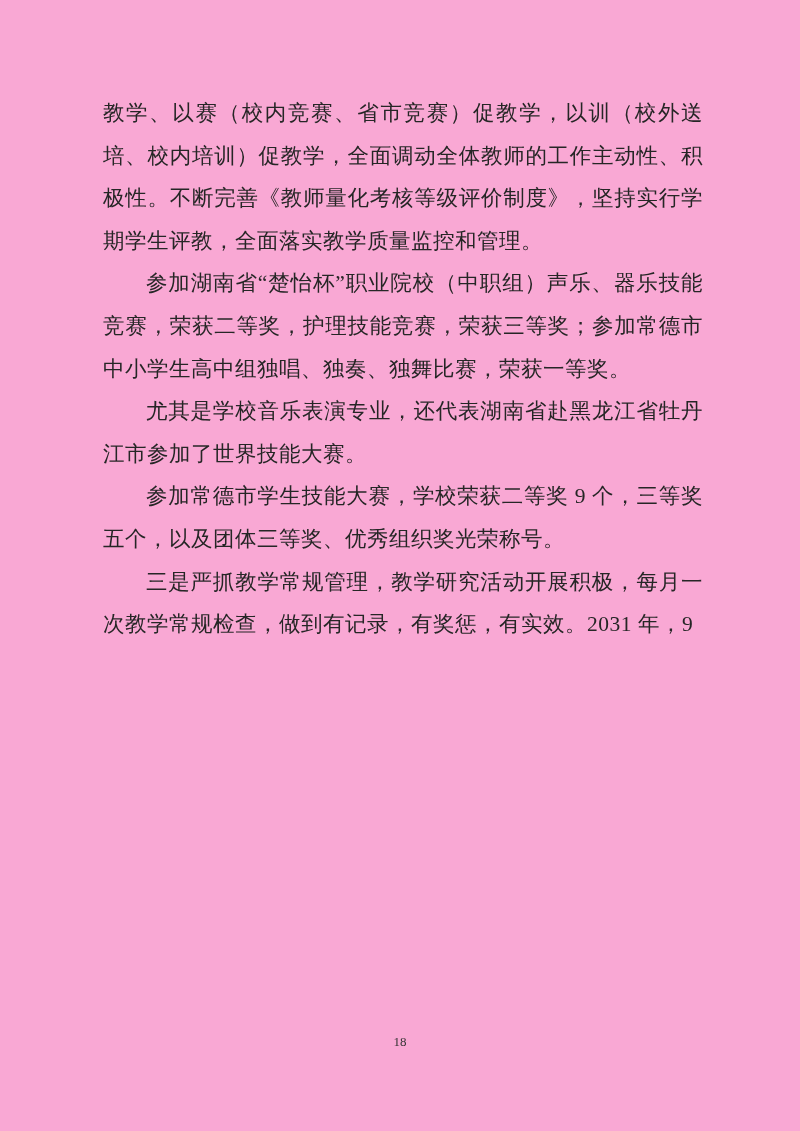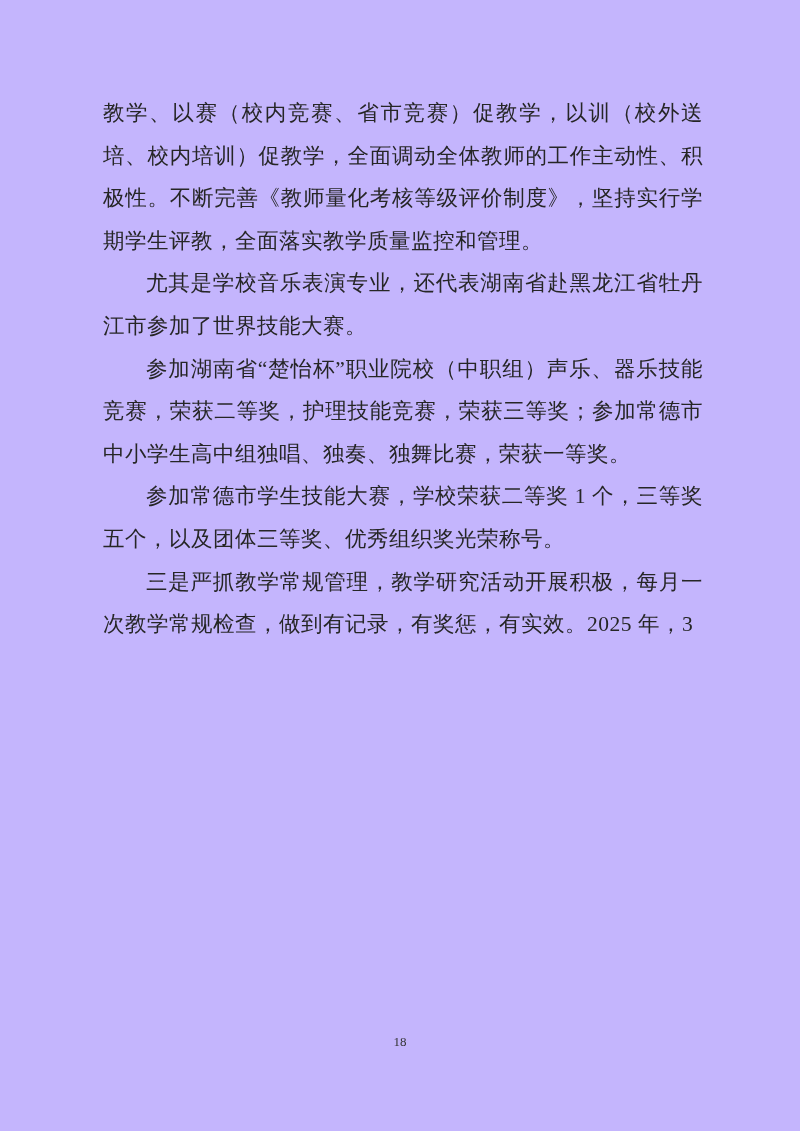--- a/index.html
+++ b/index.html
@@ -4,21 +4,21 @@
 <style>
   html, body {
     margin: 0;
     padding: 0;
     background: #ffffff;
   }
   .page {
     position: relative;
     width: 800px;
     height: 1131px;
-    background: #c4b5fd;
+    background: #f9a8d4;
     overflow: hidden;
     font-family: "Liberation Serif", "DejaVu Serif", serif;
     color: #262626;
   }
   .doc-body {
     position: absolute;
     top: 92px;
     left: 103px;
     width: 600px;
   }
@@ -48,21 +48,21 @@
     color: #333333;
     font-family: "Liberation Serif", "DejaVu Serif", serif;
   }
 </style>
 </head>
 <body>
 
 <div class="page">
   <div class="doc-body">
       <p class="">教学、以赛（校内竞赛、省市竞赛）促教学，以训（校外送培、校内培训）促教学，全面调动全体教师的工作主动性、积极性。不断完善《教师量化考核等级评价制度》，坚持实行学期学生评教，全面落实教学质量监控和管理。</p>
+      <p class="indent">参加湖南省“楚怡杯”职业院校（中职组）声乐、器乐技能竞赛，荣获二等奖，护理技能竞赛，荣获三等奖；参加常德市中小学生高中组独唱、独奏、独舞比赛，荣获一等奖。</p>
       <p class="indent">尤其是学校音乐表演专业，还代表湖南省赴黑龙江省牡丹江市参加了世界技能大赛。</p>
-      <p class="indent">参加湖南省“楚怡杯”职业院校（中职组）声乐、器乐技能竞赛，荣获二等奖，护理技能竞赛，荣获三等奖；参加常德市中小学生高中组独唱、独奏、独舞比赛，荣获一等奖。</p>
-      <p class="indent">参加常德市学生技能大赛，学校荣获二等奖 1 个，三等奖五个，以及团体三等奖、优秀组织奖光荣称号。</p>
-      <p class="indent">三是严抓教学常规管理，教学研究活动开展积极，每月一次教学常规检查，做到有记录，有奖惩，有实效。2025 年，3</p>
+      <p class="indent">参加常德市学生技能大赛，学校荣获二等奖 9 个，三等奖五个，以及团体三等奖、优秀组织奖光荣称号。</p>
+      <p class="indent">三是严抓教学常规管理，教学研究活动开展积极，每月一次教学常规检查，做到有记录，有奖惩，有实效。2031 年，9</p>
     </div>
   <div class="page-footer">
     <span class="page-number">18</span>
   </div>
 </div>
 
 </body></html>

